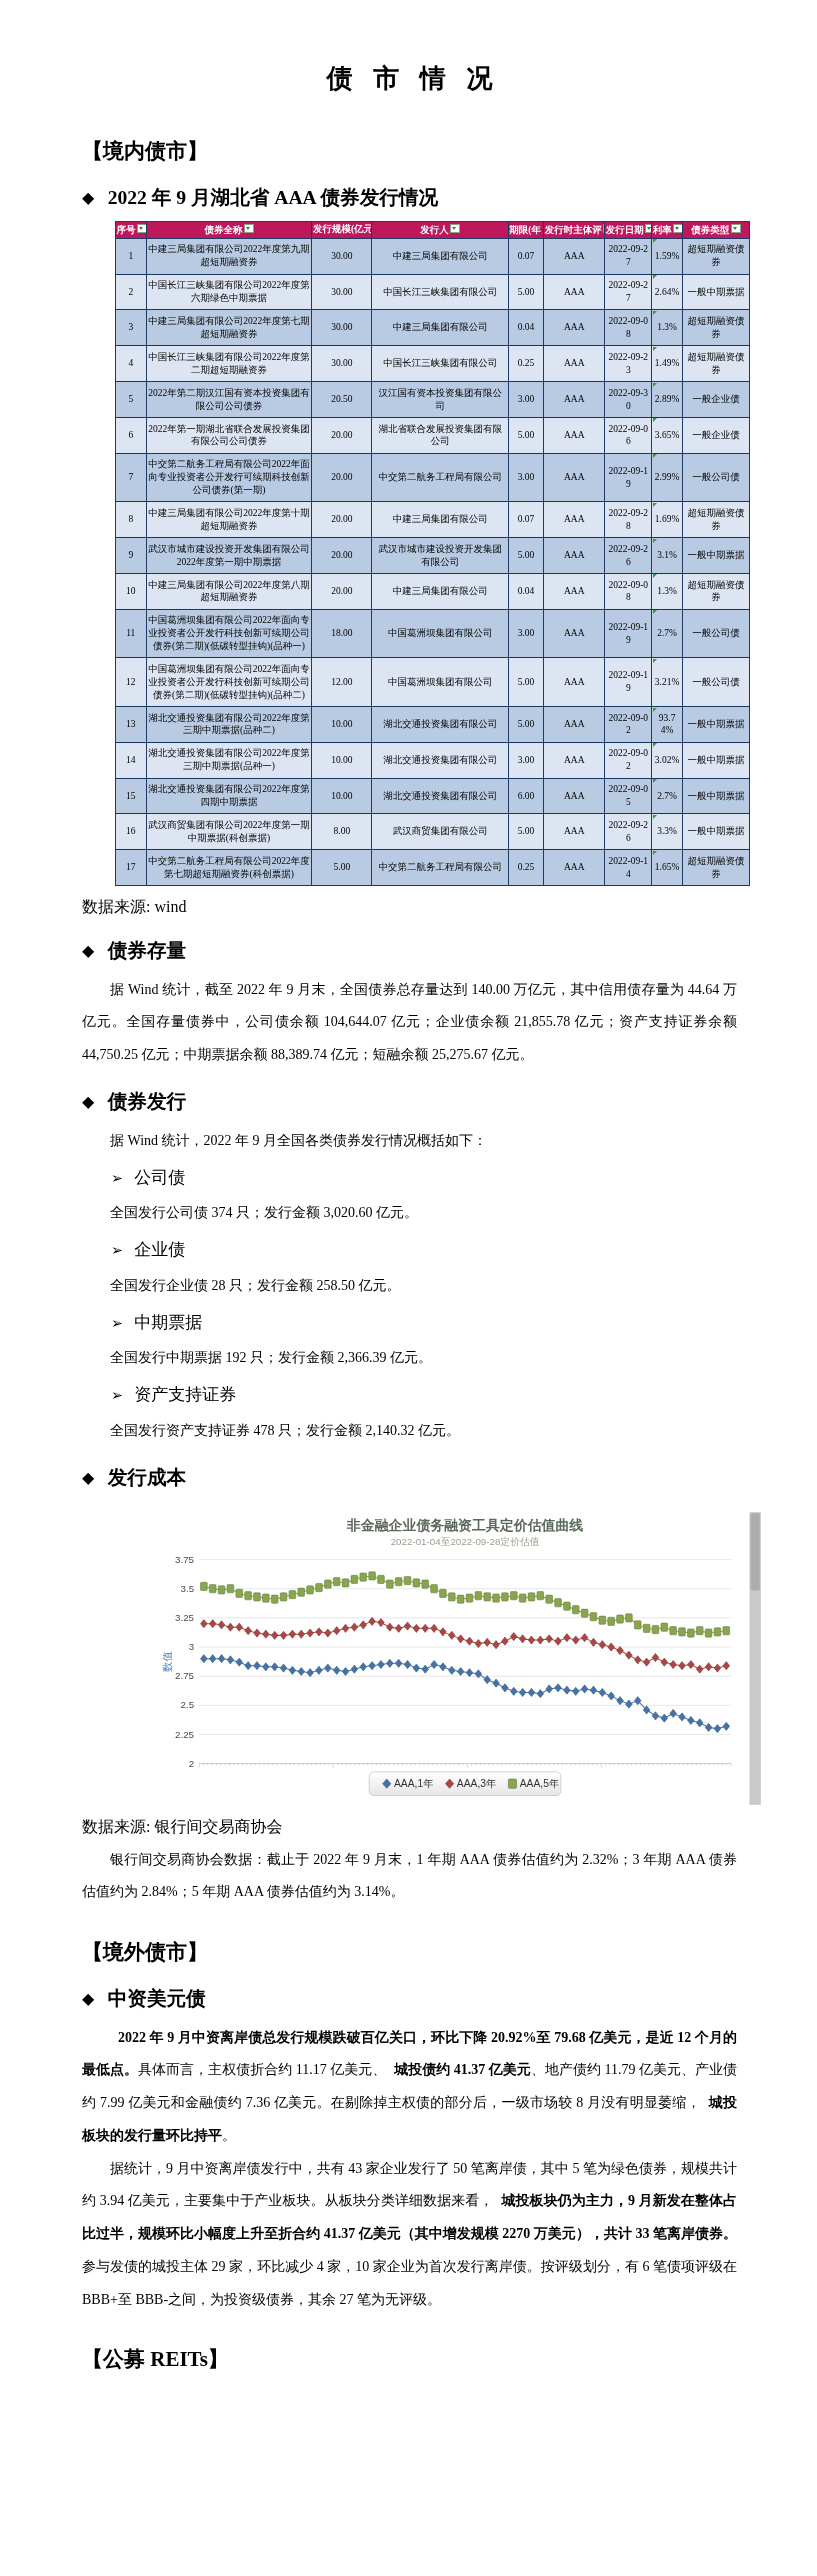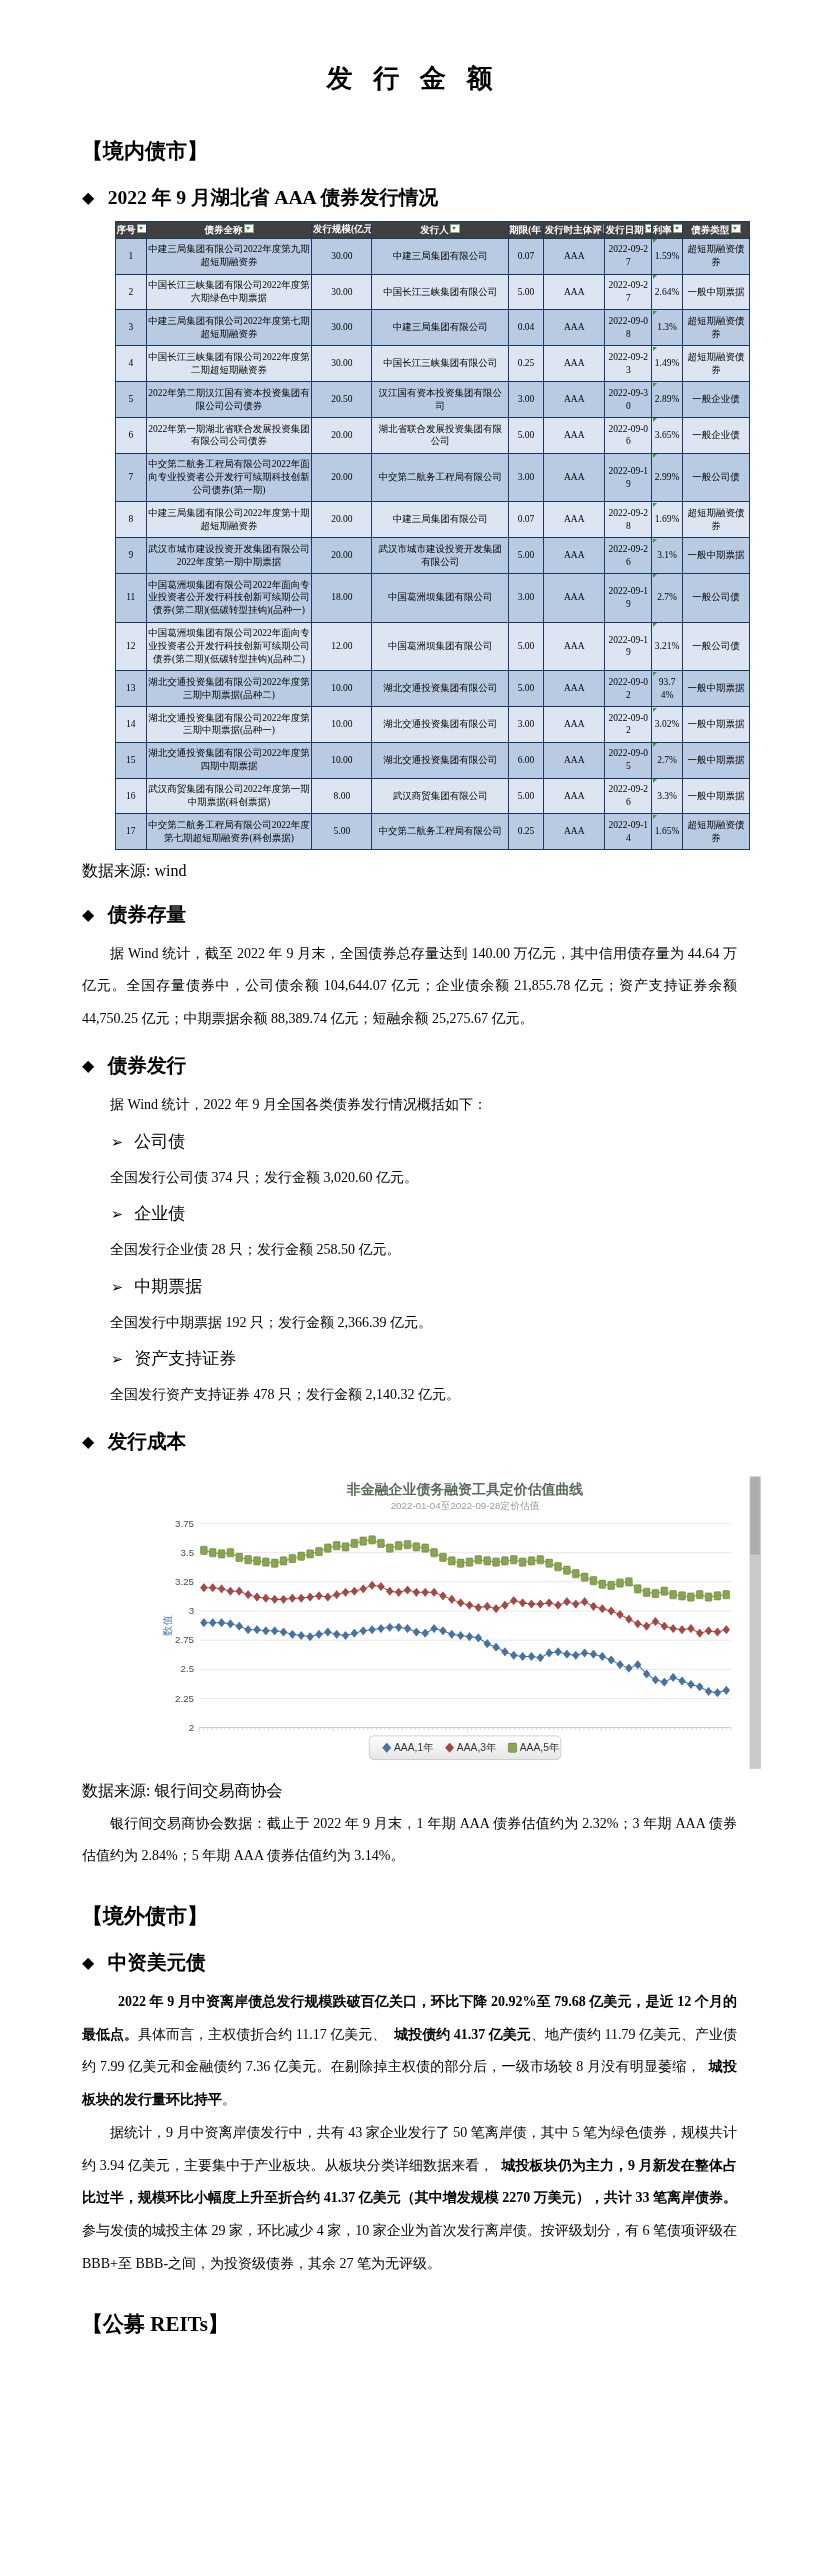--- a/index.html
+++ b/index.html
@@ -22,21 +22,21 @@
   .bullet-line{font-size:17px;line-height:2.34;margin:0 0 0 29px;}
   .bullet-line .arrow{font-family:"DejaVu Sans",sans-serif;font-size:14.4px;margin-right:11.3px;}
   .src-note{font-size:16px;line-height:1.7;margin:7.2px 0 3.1px 0;}
   
   table.bond{
     width:635px;border-collapse:collapse;table-layout:fixed;
     margin:7.2px 0 2.1px 33px;border:1px solid #1F3864;
     font-size:9.5px;
   }
   table.bond th{
-    background:#404040;color:#ffffff;font-weight:700;
+    background:#be185d;color:#ffffff;font-weight:700;
     border:0.5px solid #1F3864;padding:2.1px 0.5px;position:relative;
     font-size:9.5px;line-height:1.2;text-align:center;white-space:nowrap;overflow:hidden;
   }
   table.bond td{
     border-left:0.5px solid #1F3864;border-right:0.5px solid #1F3864;
     border-top:1px solid #17375E;border-bottom:1px solid #17375E;
     text-align:center;padding:4.6px 1.5px;line-height:1.35;position:relative;
     word-break:break-all;
   }
   table.bond tr.odd td{background:#B9CBE3;}
@@ -56,21 +56,21 @@
   }
   
   .chart-wrap{margin:18.5px 0 3.1px 76px;width:609px;}
   .chart-wrap svg{display:block;}
 </style>
 </head>
 <body>
 
 <div class="page">
 
-  <h1 class="doc-title">发行金额</h1>
+  <h1 class="doc-title">债市情况</h1>
 
   <div class="sec-heading">【境内债市】</div>
 
   <div class="diamond-heading">
     <span class="dmd">◆</span><span>2022 年 9 月湖北省 AAA 债券发行情况</span>
   </div>
 
   <table class="bond">
     <colgroup>
       <col style="width:5.2%">
@@ -188,20 +188,31 @@
         <tr class="odd">
           <td>9</td>
           <td>武汉市城市建设投资开发集团有限公司2022年度第一期中期票据</td>
           <td>20.00</td>
           <td>武汉市城市建设投资开发集团有限公司</td>
           <td>5.00</td>
           <td>AAA</td>
           <td>2022-09-26</td>
           <td class="rate">3.1%</td>
           <td>一般中期票据</td>
+        </tr>
+        <tr class="even">
+          <td>10</td>
+          <td>中建三局集团有限公司2022年度第八期超短期融资券</td>
+          <td>20.00</td>
+          <td>中建三局集团有限公司</td>
+          <td>0.04</td>
+          <td>AAA</td>
+          <td>2022-09-08</td>
+          <td class="rate">1.3%</td>
+          <td>超短期融资债券</td>
         </tr>
         <tr class="odd">
           <td>11</td>
           <td>中国葛洲坝集团有限公司2022年面向专业投资者公开发行科技创新可续期公司债券(第二期)(低碳转型挂钩)(品种一)</td>
           <td>18.00</td>
           <td>中国葛洲坝集团有限公司</td>
           <td>3.00</td>
           <td>AAA</td>
           <td>2022-09-19</td>
           <td class="rate">2.7%</td>

